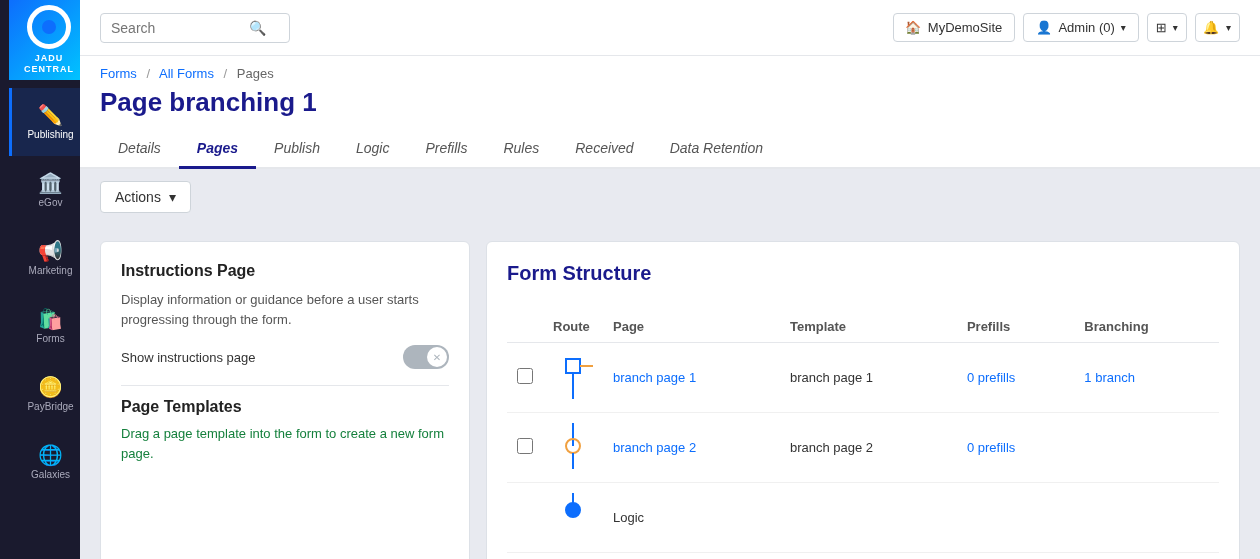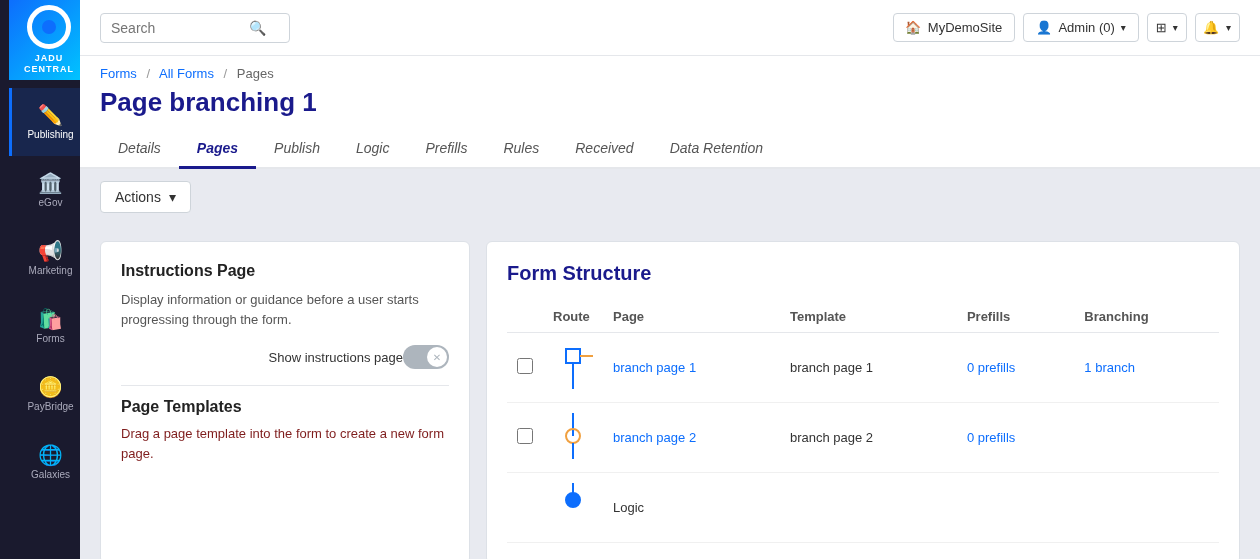--- a/index.html
+++ b/index.html
@@ -219,21 +219,21 @@
     }
     .panel-desc {
       font-size: 13px;
       color: #555;
       line-height: 1.5;
       margin-bottom: 16px;
     }
     .show-instructions-row {
       display: flex;
       align-items: center;
-      justify-content: flex-end;
+      justify-content: space-between;
       margin-bottom: 16px;
     }
     .show-instructions-label {
       font-size: 13px;
       color: #333;
     }
     .toggle {
       display: flex;
       align-items: center;
       width: 46px;
@@ -258,38 +258,38 @@
     }
     .divider { border: none; border-top: 1px solid #e5e7eb; margin: 12px 0; }
     .page-templates-title {
       font-size: 16px;
       font-weight: 700;
       color: #222;
       margin-bottom: 8px;
     }
     .page-templates-desc {
       font-size: 13px;
-      color: #7f1d1d;
+      color: #15803d;
       line-height: 1.5;
     }
 
     
     .right-panel {
       background: #fff;
       border: 1px solid #dde1e7;
       border-radius: 6px;
       padding: 20px;
       flex: 1;
       margin-left: 16px;
     }
     .form-structure-title {
       font-size: 20px;
       font-weight: 700;
       color: #1a1a8c;
-      margin-bottom: 16px;
+      margin-bottom: 26px;
     }
 
     
     .structure-table {
       width: 100%;
       border-collapse: collapse;
     }
     .structure-table th {
       text-align: left;
       font-size: 13px;

